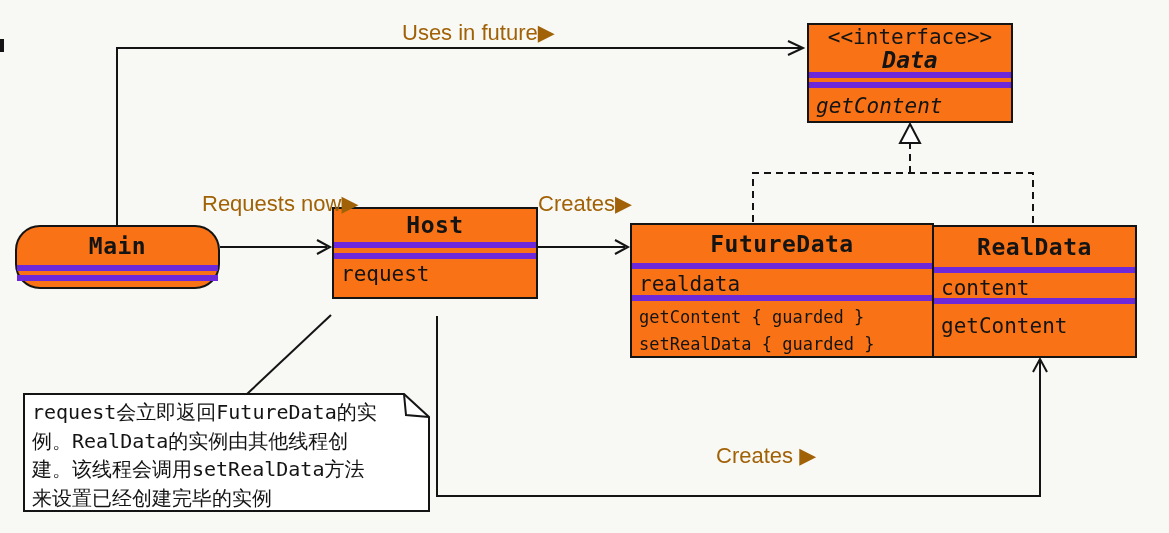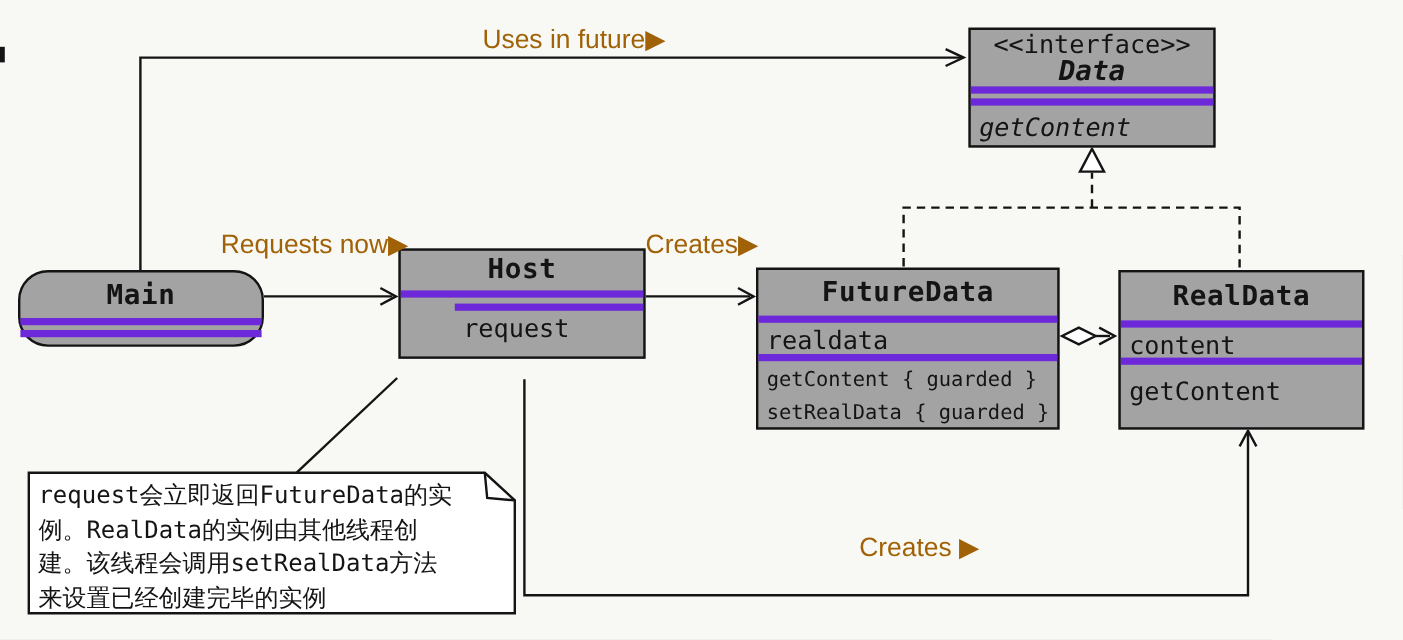--- a/index.html
+++ b/index.html
@@ -4,21 +4,21 @@
 <style>
   html,body{margin:0;padding:0;background:#e8e8e6;}
   .stage{
     position:relative;width:1169px;height:533px;margin:0 auto;
     background:#f8f8f5;overflow:hidden;
     font-family:"DejaVu Sans Mono","Liberation Mono",monospace;
     color:#141414;
   }
   .overlay{position:absolute;left:0;top:0;width:1169px;height:533px;}
   .uml-box{
-    position:absolute;background:#a3a3a3;border:2px solid #141414;
+    position:absolute;background:#f97316;border:2px solid #141414;
     box-sizing:border-box;display:flex;flex-direction:column;
   }
   .uml-title{
     display:flex;align-items:center;justify-content:center;
     font-weight:bold;font-size:23px;letter-spacing:.5px;
   }
   .uml-row{
     border-top:6px solid #6d28d9;box-sizing:border-box;
     padding:1px 7px 0 7px;font-size:21px;line-height:1.35;
     white-space:nowrap;overflow:hidden;
@@ -77,24 +77,24 @@
 
   <div class="uml-box" style="left:15px;top:225px;width:205px;height:64px;border-radius:25px;">
     <div class="uml-title" style="height:38px;">Main</div>
     <div class="uml-row empty" style="height:10px;"></div>
     <div class="uml-row empty" style="height:12px;"></div>
   </div>
 
   <div class="uml-box" style="left:332px;top:207px;width:206px;height:92px;">
     <div class="uml-title" style="height:38px;">Host</div>
     <div class="uml-row empty" style="height:12px;"></div>
-    <div class="uml-row" style="height:50px;margin-left:45px;">request</div>
+    <div class="uml-row" style="height:50px;">request</div>
   </div>
 
-  <div class="uml-box" style="left:630px;top:223px;width:253px;height:135px;justify-content:flex-end;">
+  <div class="uml-box" style="left:630px;top:223px;width:304px;height:135px;justify-content:flex-end;">
     <div class="uml-title" style="height:38px;">FutureData</div>
     <div class="uml-row" style="height:32px;">realdata</div>
     <div class="uml-row small" style="height:61px;">
       <div>getContent { guarded }</div>
       <div>setRealData { guarded }</div>
     </div>
   </div>
 
   <div class="uml-box" style="left:932px;top:225px;width:205px;height:133px;">
     <div class="uml-title" style="height:40px;">RealData</div>
@@ -105,21 +105,21 @@
   <div class="uml-box" style="left:807px;top:23px;width:206px;height:100px;">
     <div style="height:46px;padding-top:1px;">
       <div class="stereo">&lt;&lt;interface&gt;&gt;</div>
       <div class="iface-name">Data</div>
     </div>
     <div class="uml-row empty" style="height:10px;"></div>
     <div class="uml-row italic" style="height:40px;padding-top:4px;">getContent</div>
   </div>
 
   <div class="lbl" style="left:402px;top:20px;">Uses in future▶</div>
-  <div class="lbl" style="left:184px;top:191px;">Requests now▶</div>
+  <div class="lbl" style="left:202px;top:191px;">Requests now▶</div>
   <div class="lbl" style="left:538px;top:191px;">Creates▶</div>
   <div class="lbl" style="left:716px;top:443px;">Creates ▶</div>
 
   <div class="note-text">
     <div>request会立即返回FutureData的实</div>
     <div>例。RealData的实例由其他线程创</div>
     <div>建。该线程会调用setRealData方法</div>
     <div>来设置已经创建完毕的实例</div>
   </div>
 

